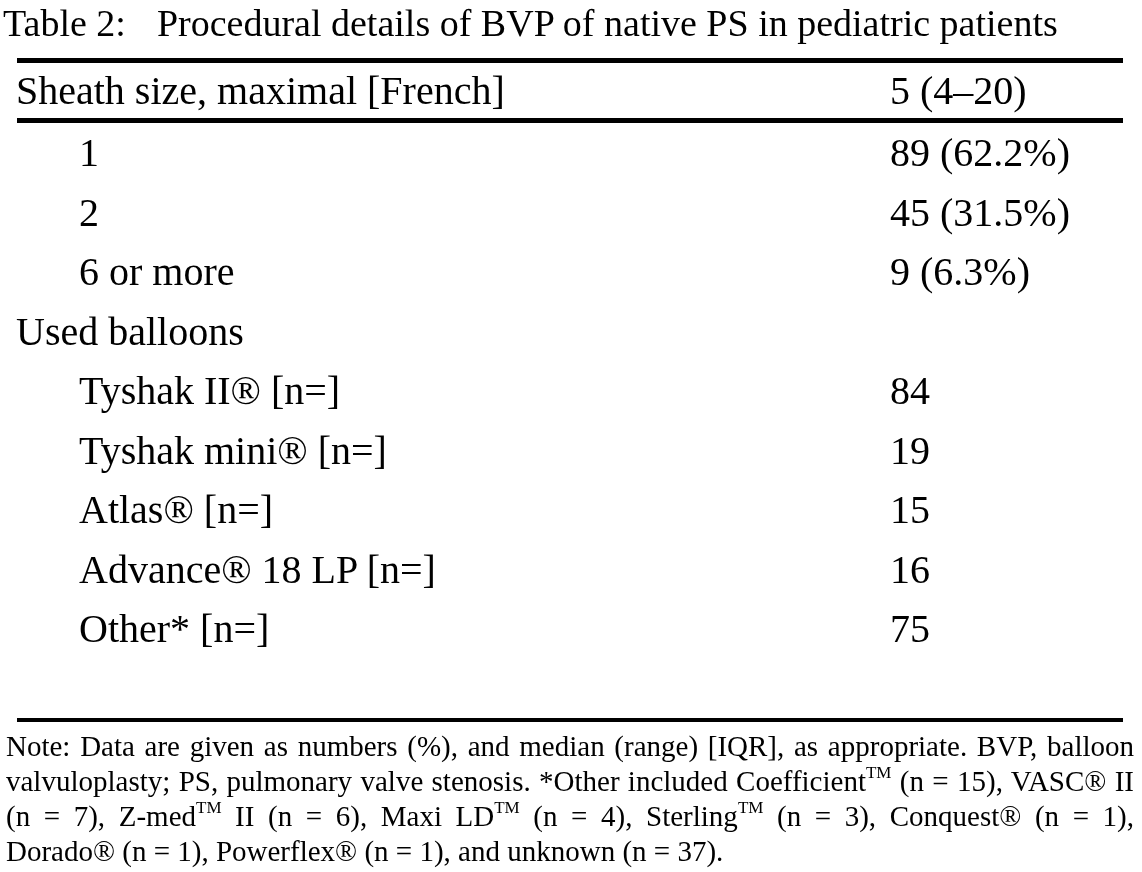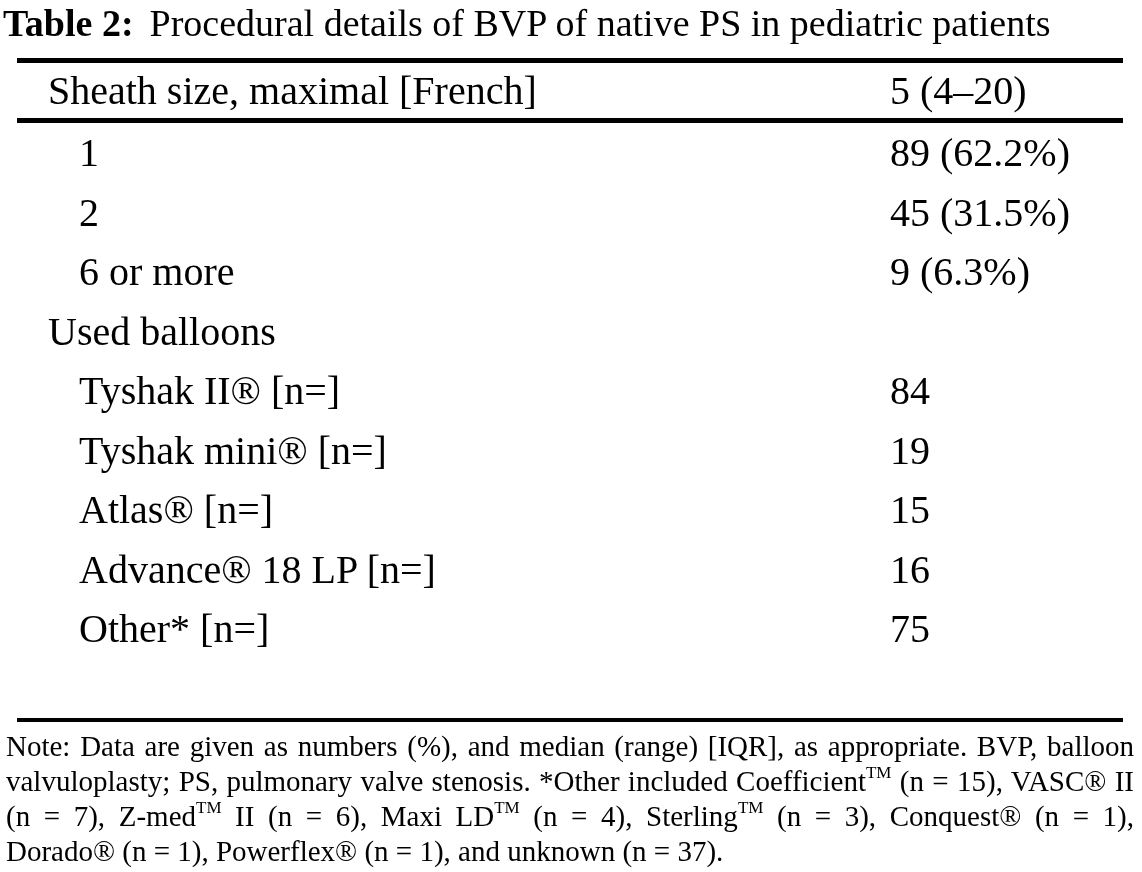--- a/index.html
+++ b/index.html
@@ -8,37 +8,37 @@
     width:1142px; height:872px;
     background:#ffffff;
     color:#000000;
     font-family:"Liberation Serif", "DejaVu Serif", serif;
     overflow:hidden;
   }
   .title {
     position:absolute; top:1px; left:3px;
     font-size:38px; white-space:nowrap;
   }
-  .title .title-label { font-weight:700; margin-right:16px; }
+  .title .title-label { font-weight:400; margin-right:31px; }
   .rule { position:absolute; left:17px; width:1106px; background:#000; }
   .rule-top    { top:58px;  height:5px; }
   .rule-mid    { top:118px; height:5px; }
   .rule-bottom { top:718px; height:4px; }
   .head-row {
     position:absolute; top:63px; left:0; width:100%;
     height:55px; display:flex; align-items:center;
     font-size:40px;
   }
   .body-rows { position:absolute; top:123px; left:0; width:100%; }
   .trow {
     position:relative; height:59.5px;
     display:flex; align-items:center;
     font-size:40px;
   }
-  .rlabel.indent-0 { margin-left:48px; }
+  .rlabel.indent-0 { margin-left:16px; }
   .rlabel.indent-1 { margin-left:79px; }
   .rvalue { position:absolute; left:890px; white-space:nowrap; }
   .note {
     position:absolute; top:729px; left:6px; width:1128px;
     font-size:29px; line-height:35px;
   }
   .note-line { text-align:justify; text-align-last:justify; }
   .note-line.last { text-align-last:left; }
   .tm-sup {
     font-size:17px; line-height:0;

